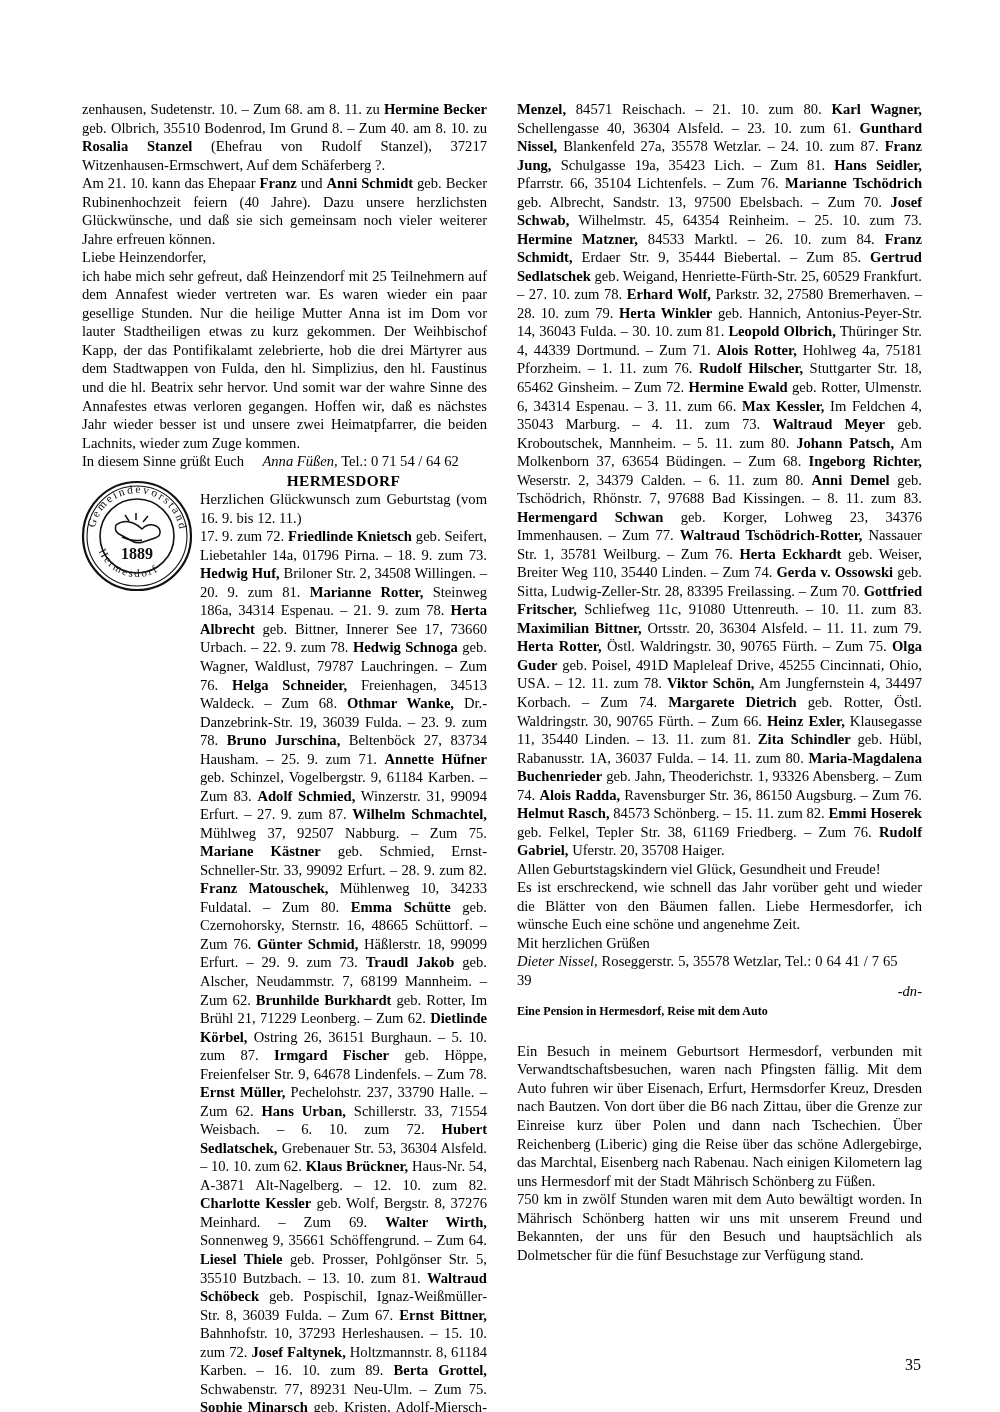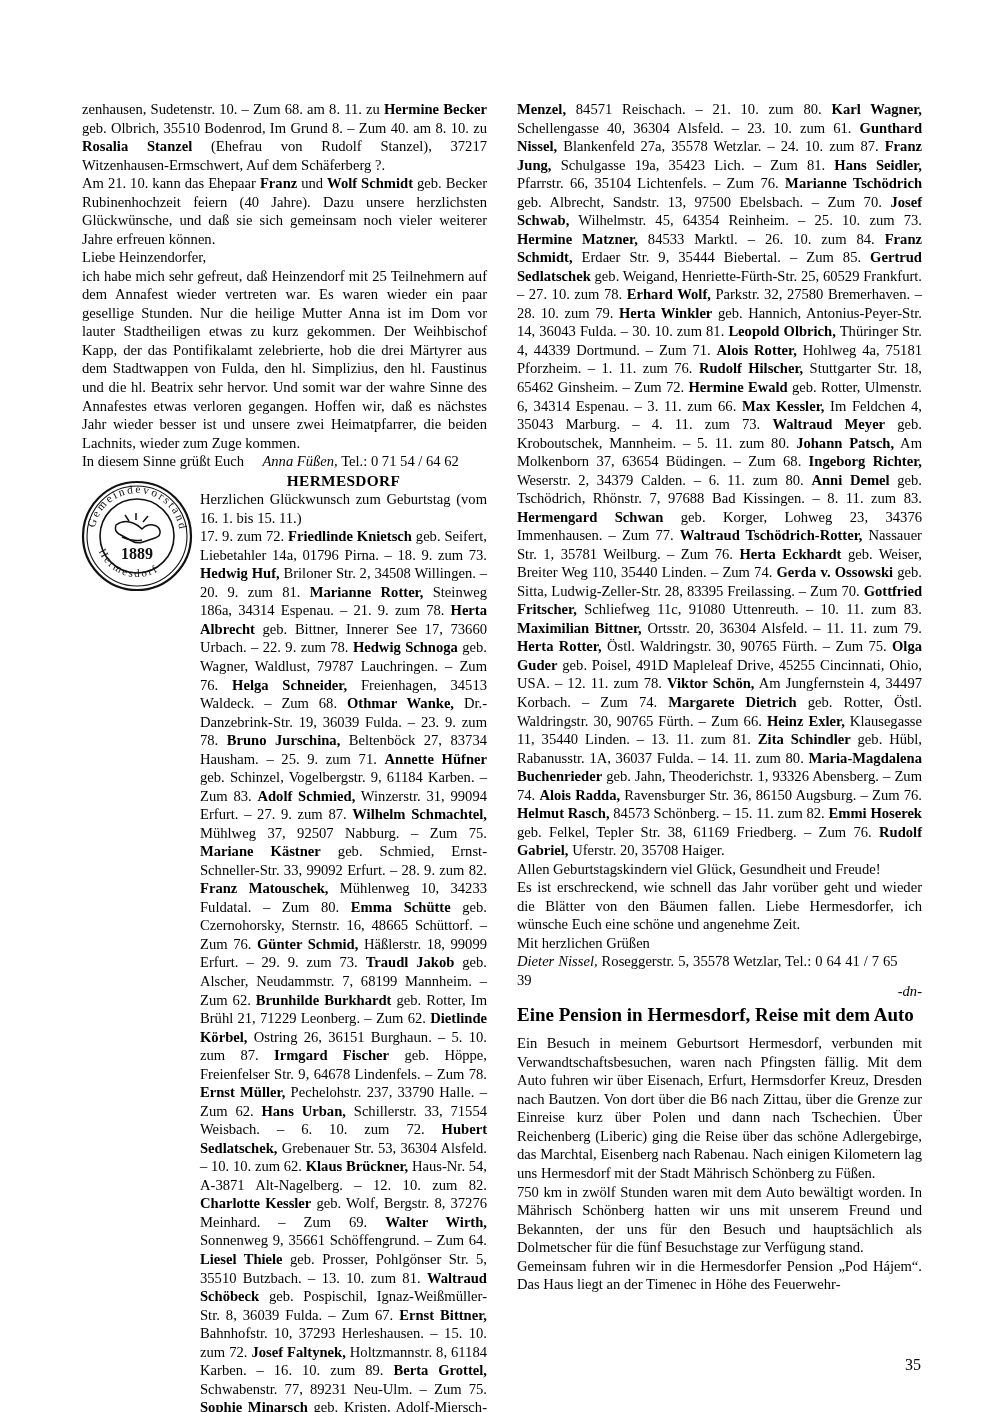--- a/index.html
+++ b/index.html
@@ -58,42 +58,42 @@
   }
   .stamp {
     position: absolute;
     left: -8px;
     top: 2px;
     width: 126px;
     height: 126px;
   }
   .heading2 {
     font-weight: bold;
-    font-size: 19px;
-    margin: 14px 0 8px 0;
+    font-size: 12px;
+    margin: 14px 0 24px 0;
     line-height: 1.2;
   }
   .italic { font-style: italic; margin-top: 48px; }
   .pageno {
     position: absolute;
     right: 78px;
     bottom: 38px;
     font-size: 16px;
     margin-left: 47px;
   }
 </style>
 </head>
 <body>
 
 <div class="page">
   <div class="cols">
 
     <div class="col">
       <p>zenhausen, Sudetenstr. 10. – Zum 68. am 8. 11. zu <b>Hermine Becker</b> geb. Olbrich, 35510 Bodenrod, Im Grund 8. – Zum 40. am 8. 10. zu <b>Rosalia Stanzel</b> (Ehefrau von Rudolf Stanzel), 37217 Witzenhausen-Ermschwert, Auf dem Schäferberg ?.</p>
-      <p>Am 21. 10. kann das Ehepaar <b>Franz</b> und <b>Wolf Schmidt</b> geb. Becker Rubinenhochzeit feiern (40 Jahre). Dazu unsere herzlichsten Glückwünsche, und daß sie sich gemeinsam noch vieler weiterer Jahre erfreuen können.</p>
+      <p>Am 21. 10. kann das Ehepaar <b>Franz</b> und <b>Anni Schmidt</b> geb. Becker Rubinenhochzeit feiern (40 Jahre). Dazu unsere herzlichsten Glückwünsche, und daß sie sich gemeinsam noch vieler weiterer Jahre erfreuen können.</p>
       <p>Liebe Heinzendorfer,</p>
       <p>ich habe mich sehr gefreut, daß Heinzendorf mit 25 Teilnehmern auf dem Annafest wieder vertreten war. Es waren wieder ein paar gesellige Stunden. Nur die heilige Mutter Anna ist im Dom vor lauter Stadtheiligen etwas zu kurz gekommen. Der Weihbischof Kapp, der das Pontifikalamt zelebrierte, hob die drei Märtyrer aus dem Stadtwappen von Fulda, den hl. Simplizius, den hl. Faustinus und die hl. Beatrix sehr hervor. Und somit war der wahre Sinne des Annafestes etwas verloren gegangen. Hoffen wir, daß es nächstes Jahr wieder besser ist und unsere zwei Heimatpfarrer, die beiden Lachnits, wieder zum Zuge kommen.</p>
       <p>In diesem Sinne grüßt Euch &nbsp;&nbsp;&nbsp; <i>Anna Füßen,</i> Tel.: 0 71 54 / 64 62</p>
 
       <div class="stamp-wrap">
         <div class="stamp">
           <svg viewBox="0 0 126 126" width="126" height="126" aria-hidden="true">
             <defs>
               <path id="arcTop" d="M 20,63 A 43,43 0 0 1 106,63"></path>
               <path id="arcBot" d="M 22,63 A 41,41 0 0 0 104,63"></path>
@@ -110,38 +110,37 @@
             <g stroke="#111" stroke-width="1.5" fill="none">
               <path d="M42 52 q8 -6 17 -2 q5 2 9 6 q5 -5 11 -4 q6 1 7 6 q1 5 -5 7 l-12 4 q-6 2 -11 -1 l-13 -7 q-5 -3 -3 -9 z"></path>
               <path d="M48 64 q10 5 20 3"></path>
               <path d="M55 48 l-4 -6 M62 47 l0 -7 M69 49 l5 -6"></path>
             </g>
             <text x="63" y="86" text-anchor="middle" font-family="'Liberation Serif', serif" font-size="16" font-weight="bold" fill="#111">1889</text>
           </svg>
         </div>
         <div class="indent-block">
           <p class="sec-title">HERMESDORF</p>
-          <p>Herzlichen Glückwunsch zum Geburtstag (vom 16. 1. bis 15. 11.)</p>
+          <p>Herzlichen Glückwunsch zum Geburtstag (vom 16. 9. bis 12. 11.)</p>
           <p>17. 9. zum 72. <b>Friedlinde Knietsch</b> geb. Seifert, Liebetahler 14a, 01796 Pirna. – 18. 9. zum 73. <b>Hedwig Huf,</b> Briloner Str. 2, 34508 Willingen. – 20. 9. zum 81. <b>Marianne Rotter,</b> Steinweg 186a, 34314 Espenau. – 21. 9. zum 78. <b>Herta Albrecht</b> geb. Bittner, Innerer See 17, 73660 Urbach. – 22. 9. zum 78. <b>Hedwig Schnoga</b> geb. Wagner, Waldlust, 79787 Lauchringen. – Zum 76. <b>Helga Schneider,</b> Freienhagen, 34513 Waldeck. – Zum 68. <b>Othmar Wanke,</b> Dr.-Danzebrink-Str. 19, 36039 Fulda. – 23. 9. zum 78. <b>Bruno Jurschina,</b> Beltenböck 27, 83734 Hausham. – 25. 9. zum 71. <b>Annette Hüfner</b> geb. Schinzel, Vogelbergstr. 9, 61184 Karben. – Zum 83. <b>Adolf Schmied,</b> Winzerstr. 31, 99094 Erfurt. – 27. 9. zum 87. <b>Wilhelm Schmachtel,</b> Mühlweg 37, 92507 Nabburg. – Zum 75. <b>Mariane Kästner</b> geb. Schmied, Ernst-Schneller-Str. 33, 99092 Erfurt. – 28. 9. zum 82. <b>Franz Matouschek,</b> Mühlenweg 10, 34233 Fuldatal. – Zum 80. <b>Emma Schütte</b> geb. Czernohorsky, Sternstr. 16, 48665 Schüttorf. – Zum 76. <b>Günter Schmid,</b> Häßlerstr. 18, 99099 Erfurt. – 29. 9. zum 73. <b>Traudl Jakob</b> geb. Alscher, Neudammstr. 7, 68199 Mannheim. – Zum 62. <b>Brunhilde Burkhardt</b> geb. Rotter, Im Brühl 21, 71229 Leonberg. – Zum 62. <b>Dietlinde Körbel,</b> Ostring 26, 36151 Burghaun. – 5. 10. zum 87. <b>Irmgard Fischer</b> geb. Höppe, Freienfelser Str. 9, 64678 Lindenfels. – Zum 78. <b>Ernst Müller,</b> Pechelohstr. 237, 33790 Halle. – Zum 62. <b>Hans Urban,</b> Schillerstr. 33, 71554 Weisbach. – 6. 10. zum 72. <b>Hubert Sedlatschek,</b> Grebenauer Str. 53, 36304 Alsfeld. – 10. 10. zum 62. <b>Klaus Brückner,</b> Haus-Nr. 54, A-3871 Alt-Nagelberg. – 12. 10. zum 82. <b>Charlotte Kessler</b> geb. Wolf, Bergstr. 8, 37276 Meinhard. – Zum 69. <b>Walter Wirth,</b> Sonnenweg 9, 35661 Schöffengrund. – Zum 64. <b>Liesel Thiele</b> geb. Prosser, Pohlgönser Str. 5, 35510 Butzbach. – 13. 10. zum 81. <b>Waltraud Schöbeck</b> geb. Pospischil, Ignaz-Weißmüller-Str. 8, 36039 Fulda. – Zum 67. <b>Ernst Bittner,</b> Bahnhofstr. 10, 37293 Herleshausen. – 15. 10. zum 72. <b>Josef Faltynek,</b> Holtzmannstr. 8, 61184 Karben. – 16. 10. zum 89. <b>Berta Grottel,</b> Schwabenstr. 77, 89231 Neu-Ulm. – Zum 75. <b>Sophie Minarsch</b> geb. Kristen, Adolf-Miersch-Str. 37, 60528 Frankfurt. – 17. 10. zum 89.  geb. Schubert, Gymnasiumstr. 1–3, 61348 Bad Homburg v. d. H. – 18. 10. zum 75.  Steinfirstsiedlung 5, 36304 Alsfeld. – 20. 10. zum 86.  geb. Lorenz, Weilautstr. 49, 48607 Ochtrup. – Zum 74.  Ebersberger Str. 6, 83022 Rosenheim. – Zum 71.  geb. Poisel, Richard-Wagner-Str. 50, 36043 Fulda. – Zum 66. </p>
         </div>
       </div>
     </div>
 
     <div class="col">
       <p><b>Menzel,</b> 84571 Reischach. – 21. 10. zum 80. <b>Karl Wagner,</b> Schellengasse 40, 36304 Alsfeld. – 23. 10. zum 61. <b>Gunthard Nissel,</b> Blankenfeld 27a, 35578 Wetzlar. – 24. 10. zum 87. <b>Franz Jung,</b> Schulgasse 19a, 35423 Lich. – Zum 81. <b>Hans Seidler,</b> Pfarrstr. 66, 35104 Lichtenfels. – Zum 76. <b>Marianne Tschödrich</b> geb. Albrecht, Sandstr. 13, 97500 Ebelsbach. – Zum 70. <b>Josef Schwab,</b> Wilhelmstr. 45, 64354 Reinheim. – 25. 10. zum 73. <b>Hermine Matzner,</b> 84533 Marktl. – 26. 10. zum 84. <b>Franz Schmidt,</b> Erdaer Str. 9, 35444 Biebertal. – Zum 85. <b>Gertrud Sedlatschek</b> geb. Weigand, Henriette-Fürth-Str. 25, 60529 Frankfurt. – 27. 10. zum 78. <b>Erhard Wolf,</b> Parkstr. 32, 27580 Bremerhaven. – 28. 10. zum 79. <b>Herta Winkler</b> geb. Hannich, Antonius-Peyer-Str. 14, 36043 Fulda. – 30. 10. zum 81. <b>Leopold Olbrich,</b> Thüringer Str. 4, 44339 Dortmund. – Zum 71. <b>Alois Rotter,</b> Hohlweg 4a, 75181 Pforzheim. – 1. 11. zum 76. <b>Rudolf Hilscher,</b> Stuttgarter Str. 18, 65462 Ginsheim. – Zum 72. <b>Hermine Ewald</b> geb. Rotter, Ulmenstr. 6, 34314 Espenau. – 3. 11. zum 66. <b>Max Kessler,</b> Im Feldchen 4, 35043 Marburg. – 4. 11. zum 73. <b>Waltraud Meyer</b> geb. Kroboutschek, Mannheim. – 5. 11. zum 80. <b>Johann Patsch,</b> Am Molkenborn 37, 63654 Büdingen. – Zum 68. <b>Ingeborg Richter,</b> Weserstr. 2, 34379 Calden. – 6. 11. zum 80. <b>Anni Demel</b> geb. Tschödrich, Rhönstr. 7, 97688 Bad Kissingen. – 8. 11. zum 83. <b>Hermengard Schwan</b> geb. Korger, Lohweg 23, 34376 Immenhausen. – Zum 77. <b>Waltraud Tschödrich-Rotter,</b> Nassauer Str. 1, 35781 Weilburg. – Zum 76. <b>Herta Eckhardt</b> geb. Weiser, Breiter Weg 110, 35440 Linden. – Zum 74. <b>Gerda v. Ossowski</b> geb. Sitta, Ludwig-Zeller-Str. 28, 83395 Freilassing. – Zum 70. <b>Gottfried Fritscher,</b> Schliefweg 11c, 91080 Uttenreuth. – 10. 11. zum 83. <b>Maximilian Bittner,</b> Ortsstr. 20, 36304 Alsfeld. – 11. 11. zum 79. <b>Herta Rotter,</b> Östl. Waldringstr. 30, 90765 Fürth. – Zum 75. <b>Olga Guder</b> geb. Poisel, 491D Mapleleaf Drive, 45255 Cincinnati, Ohio, USA. – 12. 11. zum 78. <b>Viktor Schön,</b> Am Jungfernstein 4, 34497 Korbach. – Zum 74. <b>Margarete Dietrich</b> geb. Rotter, Östl. Waldringstr. 30, 90765 Fürth. – Zum 66. <b>Heinz Exler,</b> Klausegasse 11, 35440 Linden. – 13. 11. zum 81. <b>Zita Schindler</b> geb. Hübl, Rabanusstr. 1A, 36037 Fulda. – 14. 11. zum 80. <b>Maria-Magdalena Buchenrieder</b> geb. Jahn, Theoderichstr. 1, 93326 Abensberg. – Zum 74. <b>Alois Radda,</b> Ravensburger Str. 36, 86150 Augsburg. – Zum 76. <b>Helmut Rasch,</b> 84573 Schönberg. – 15. 11. zum 82. <b>Emmi Hoserek</b> geb. Felkel, Tepler Str. 38, 61169 Friedberg. – Zum 76. <b>Rudolf Gabriel,</b> Uferstr. 20, 35708 Haiger.</p>
       <p>Allen Geburtstagskindern viel Glück, Gesundheit und Freude!</p>
       <p>Es ist erschreckend, wie schnell das Jahr vorüber geht und wieder die Blätter von den Bäumen fallen. Liebe Hermesdorfer, ich wünsche Euch eine schöne und angenehme Zeit.</p>
       <p>
         <span>Mit herzlichen Grüßen</span>
         <span style="float:right" class="italic">-dn-</span>
       </p>
       <p><i>Dieter Nissel,</i> Roseggerstr. 5, 35578 Wetzlar, Tel.: 0 64 41 / 7 65 39</p>
 
       <h2 class="heading2">Eine Pension in Hermesdorf, Reise mit dem Auto</h2>
       <p>Ein Besuch in meinem Geburtsort Hermesdorf, verbunden mit Verwandtschaftsbesuchen, waren nach Pfingsten fällig. Mit dem Auto fuhren wir über Eisenach, Erfurt, Hermsdorfer Kreuz, Dresden nach Bautzen. Von dort über die B6 nach Zittau, über die Grenze zur Einreise kurz über Polen und dann nach Tschechien. Über Reichenberg (Liberic) ging die Reise über das schöne Adlergebirge, das Marchtal, Eisenberg nach Rabenau. Nach einigen Kilometern lag uns Hermesdorf mit der Stadt Mährisch Schönberg zu Füßen.</p>
       <p>750 km in zwölf Stunden waren mit dem Auto bewältigt worden. In Mährisch Schönberg hatten wir uns mit unserem Freund und Bekannten, der uns für den Besuch und hauptsächlich als Dolmetscher für die fünf Besuchstage zur Verfügung stand.</p>
-      <p>Gemeinsam fuhren wir in die Hermesdorfer Pension „Pod Hájem“. Das Haus liegt an der Timenec in Höhe des Feuerwehr-</p>
     </div>
 
   </div>
 
   <div class="pageno">35</div>
 </div>
 
 </body></html>

